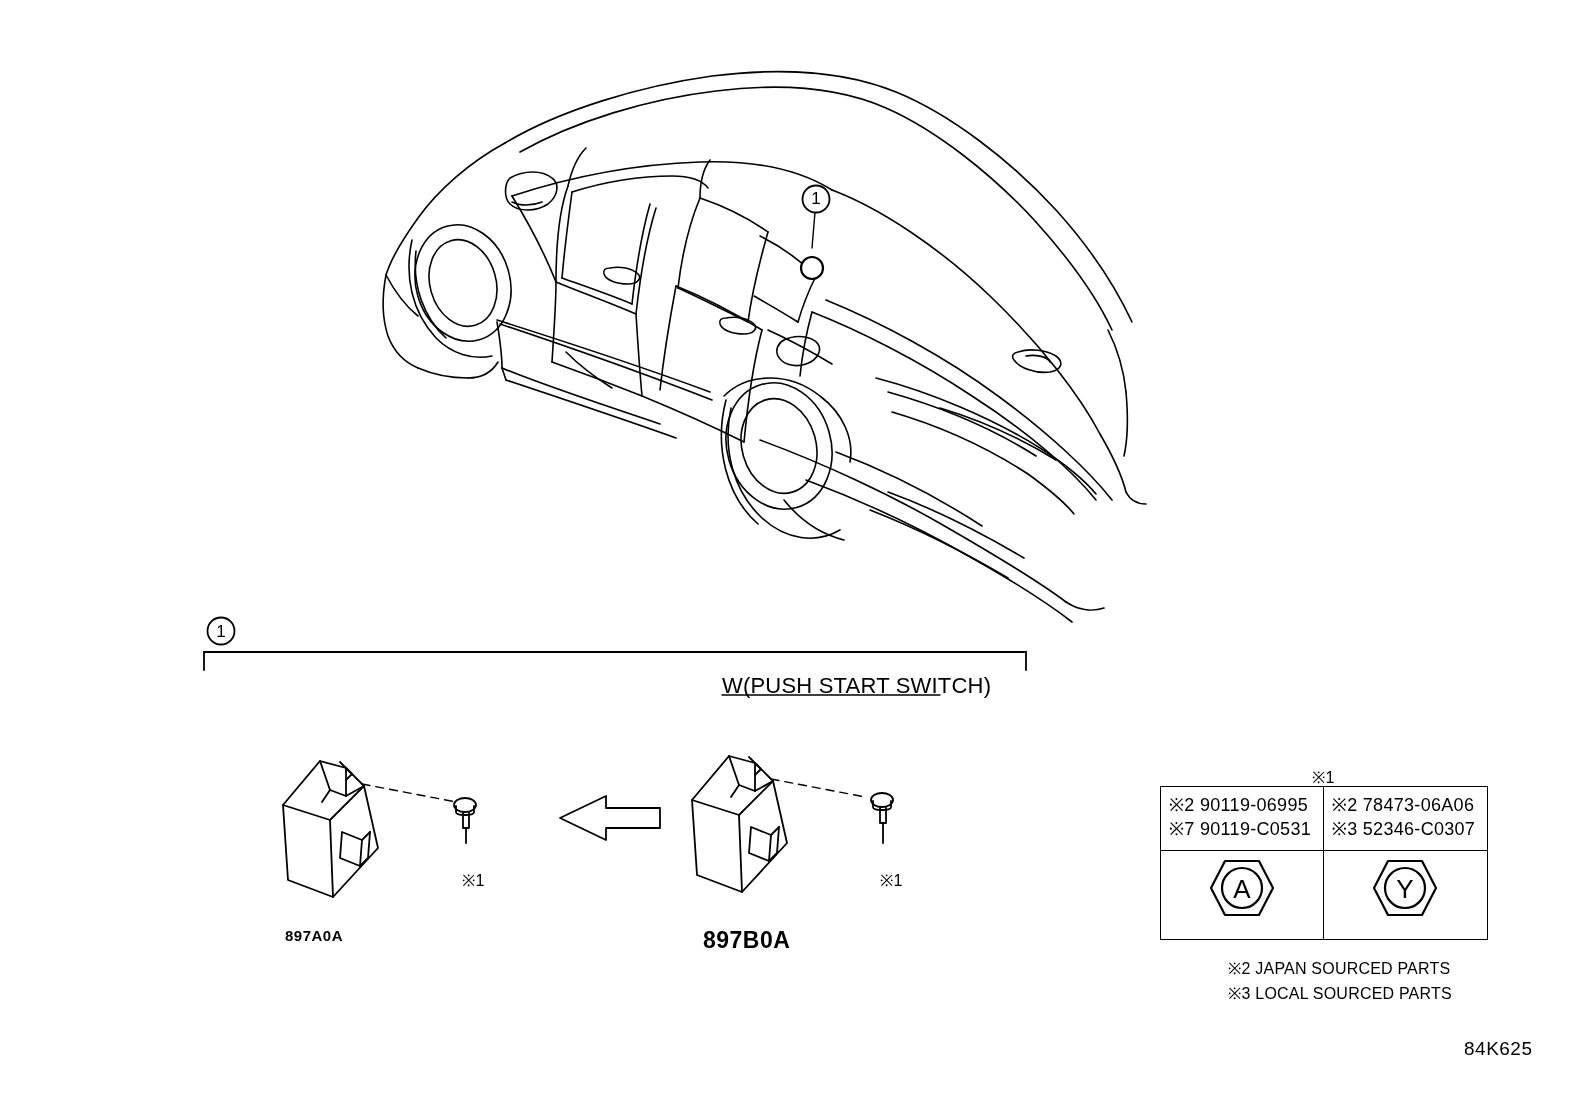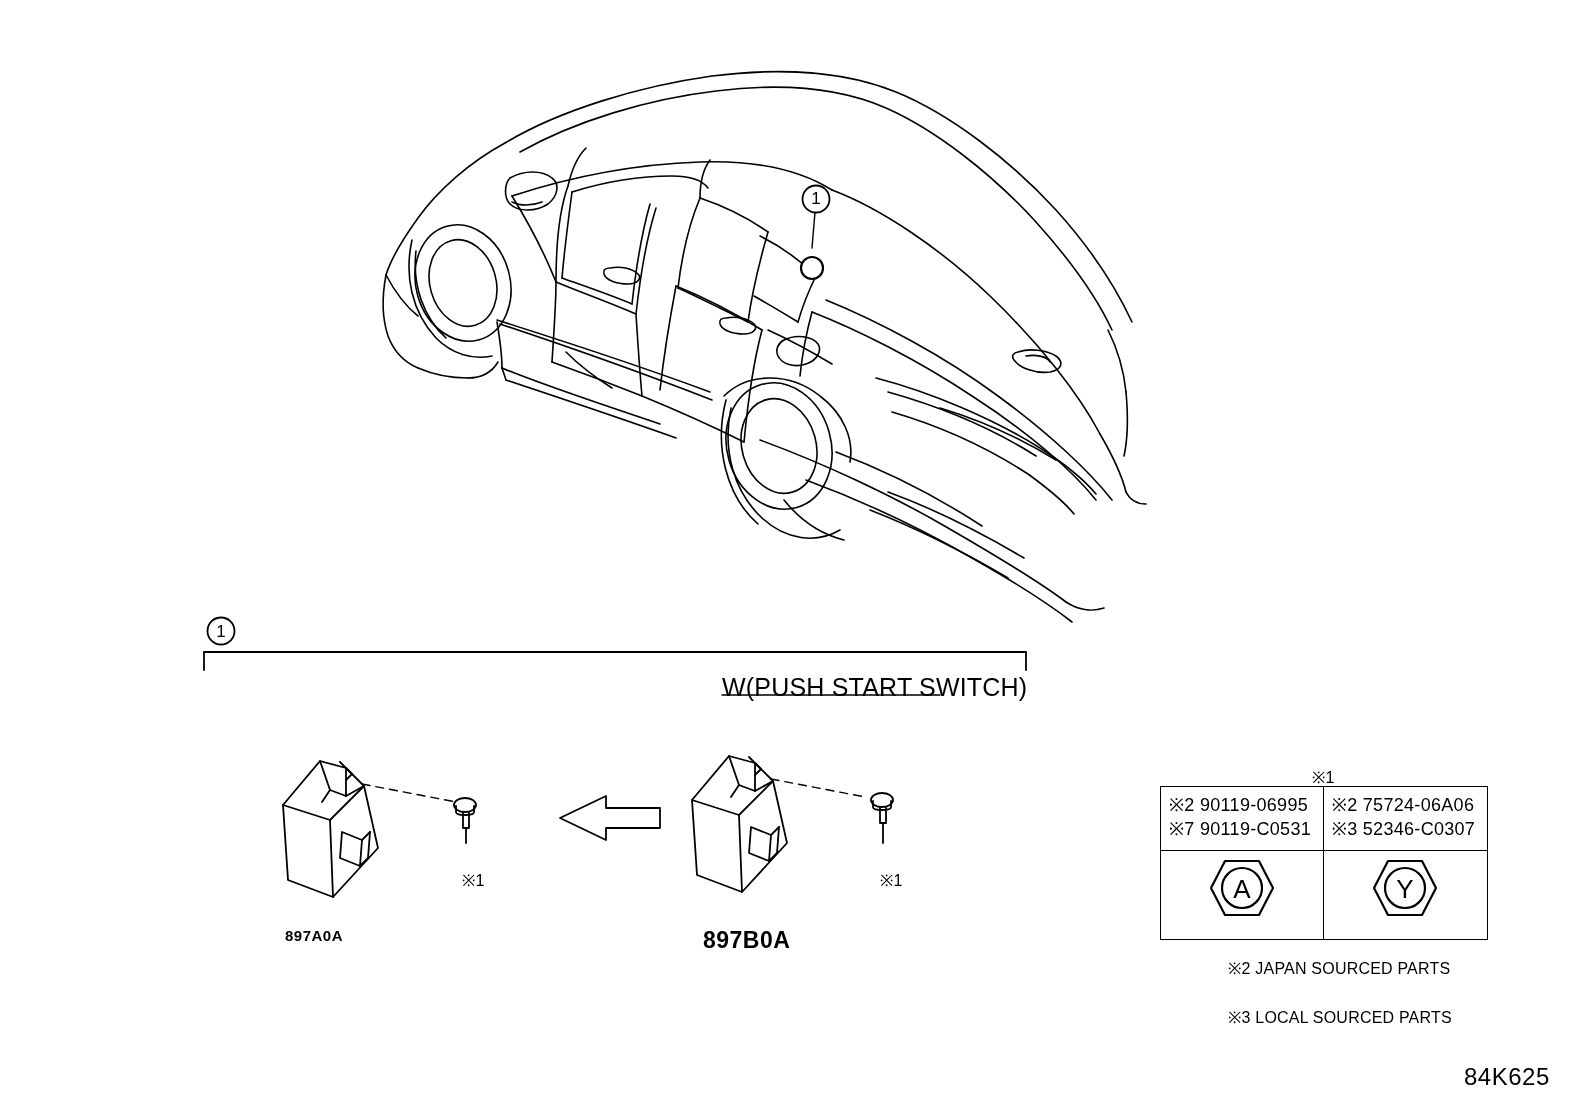--- a/index.html
+++ b/index.html
@@ -24,21 +24,21 @@
   }
   .txt {
     position: absolute;
     white-space: nowrap;
     font-family: "Liberation Sans", sans-serif;
     color: #000;
   }
   #title-w-push-start {
     left: 722px;
     top: 673px;
-    font-size: 25px;
+    font-size: 22px;
     letter-spacing: 0.2px;
   }
   #label-897a0a {
     left: 285px;
     top: 927px;
     font-size: 15px;
     font-weight: bold;
     letter-spacing: 0.5px;
   }
   #label-897b0a {
@@ -92,26 +92,25 @@
     font-size: 16px;
     letter-spacing: 0.2px;
   }
   #note-japan {
     left: 1228px;
     top: 957px;
   }
   #note-local {
     left: 1228px;
     top: 982px;
-    margin-top: 24px;
   }
   #code-84k625 {
     left: 1464px;
-    top: 1063px;
-    font-size: 24px;
+    top: 1038px;
+    font-size: 19px;
     letter-spacing: 0.5px;
   }
   .callout-num {
     position: absolute;
     font-size: 17px;
     text-align: center;
     width: 26px;
     line-height: 26px;
   }
   #callout-top-num { left: 803px; top: 186px; }
@@ -310,21 +309,21 @@
   <tbody>
       <tr>
     <td>
       <div class="cellcodes">
         <div>※2 90119-06995</div>
         <div>※7 90119-C0531</div>
       </div>
     </td>
     <td>
       <div class="cellcodes">
-        <div>※2 75724-06A06</div>
+        <div>※2 78473-06A06</div>
         <div>※3 52346-C0307</div>
       </div>
     </td>
   </tr>
   <tr>
     <td class="cellicon">
       <svg width="74" height="74" viewBox="0 0 74 74">
         <polygon points="20,10 54,10 68,37 54,64 20,64 6,37" fill="none" stroke="#000" stroke-width="2.2" stroke-linejoin="round"></polygon>
         <circle cx="37" cy="37" r="20" fill="none" stroke="#000" stroke-width="2.2"></circle>
         <text x="37" y="47" text-anchor="middle" font-family="Liberation Sans, sans-serif" font-size="26" fill="#000">A</text>

